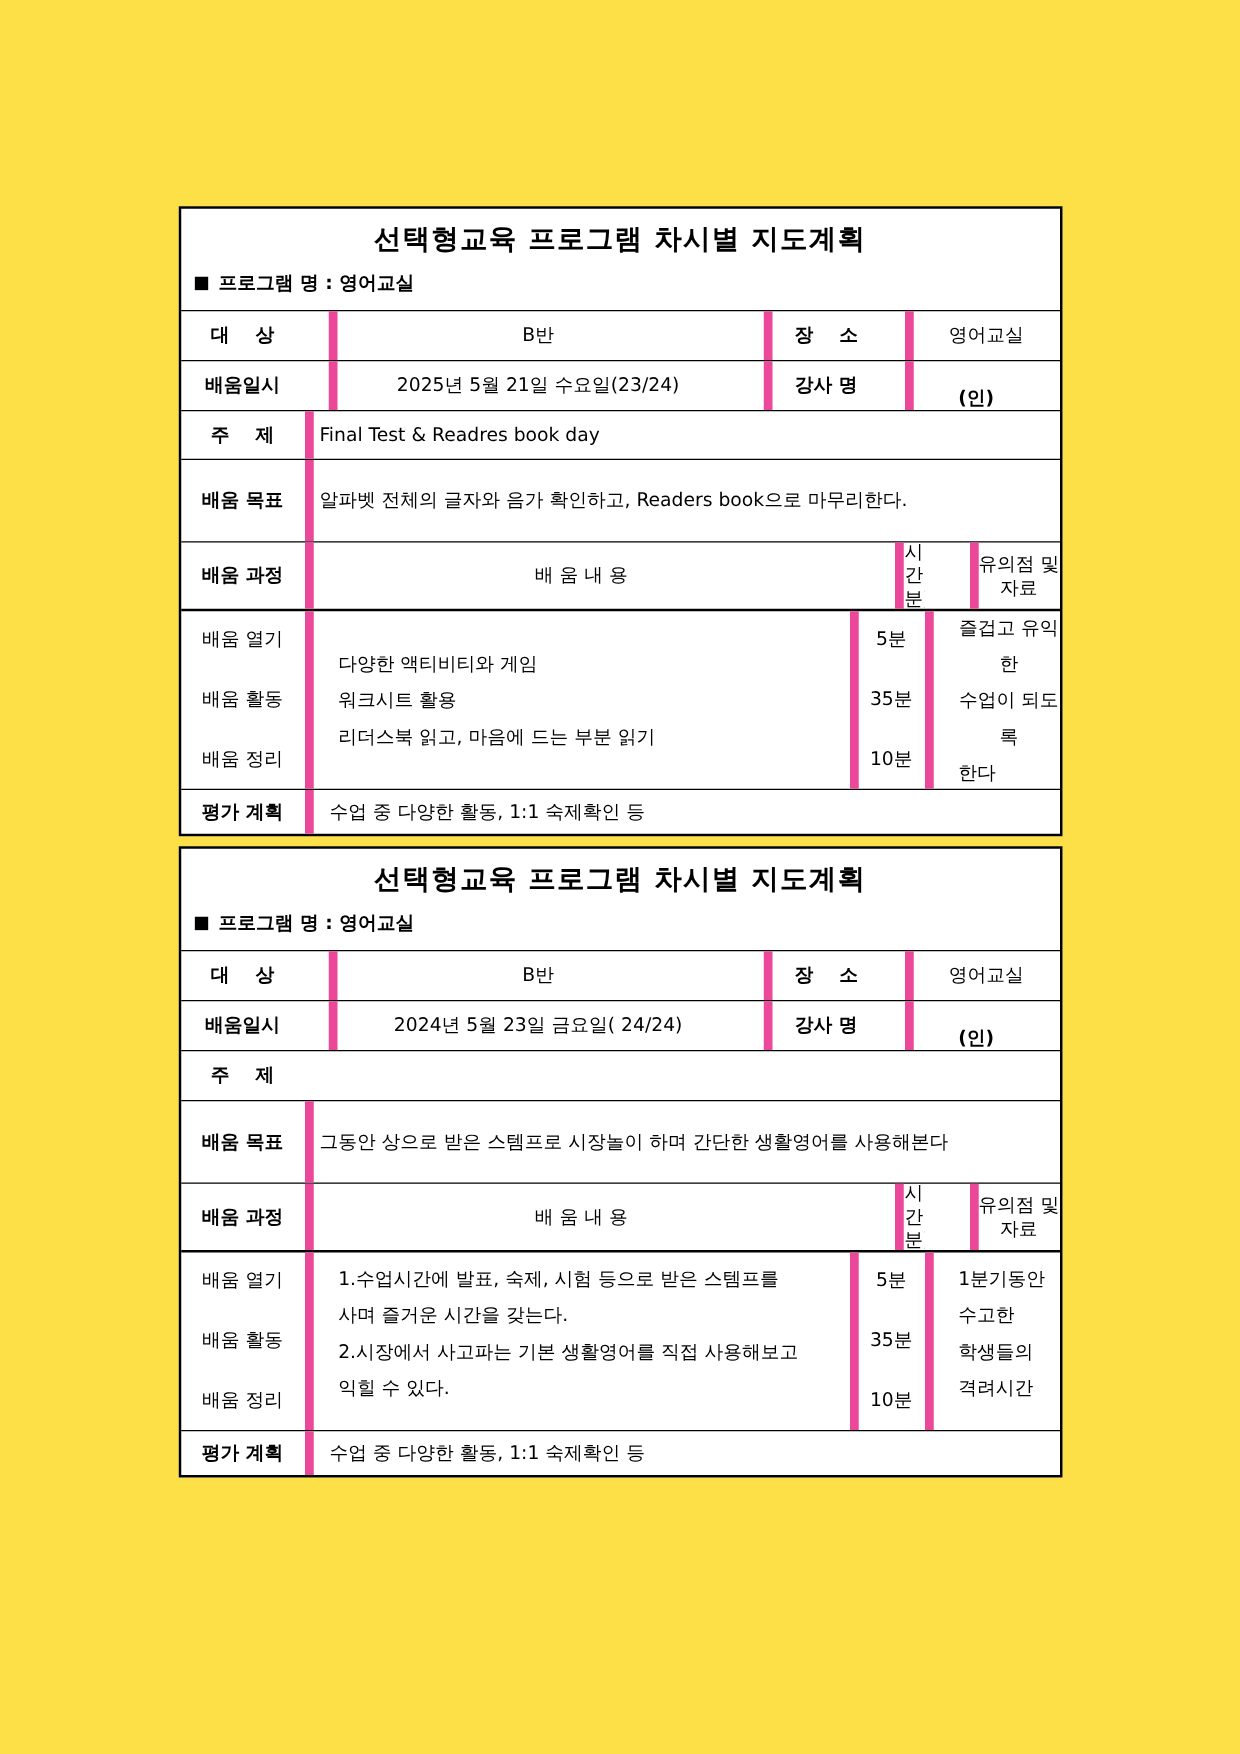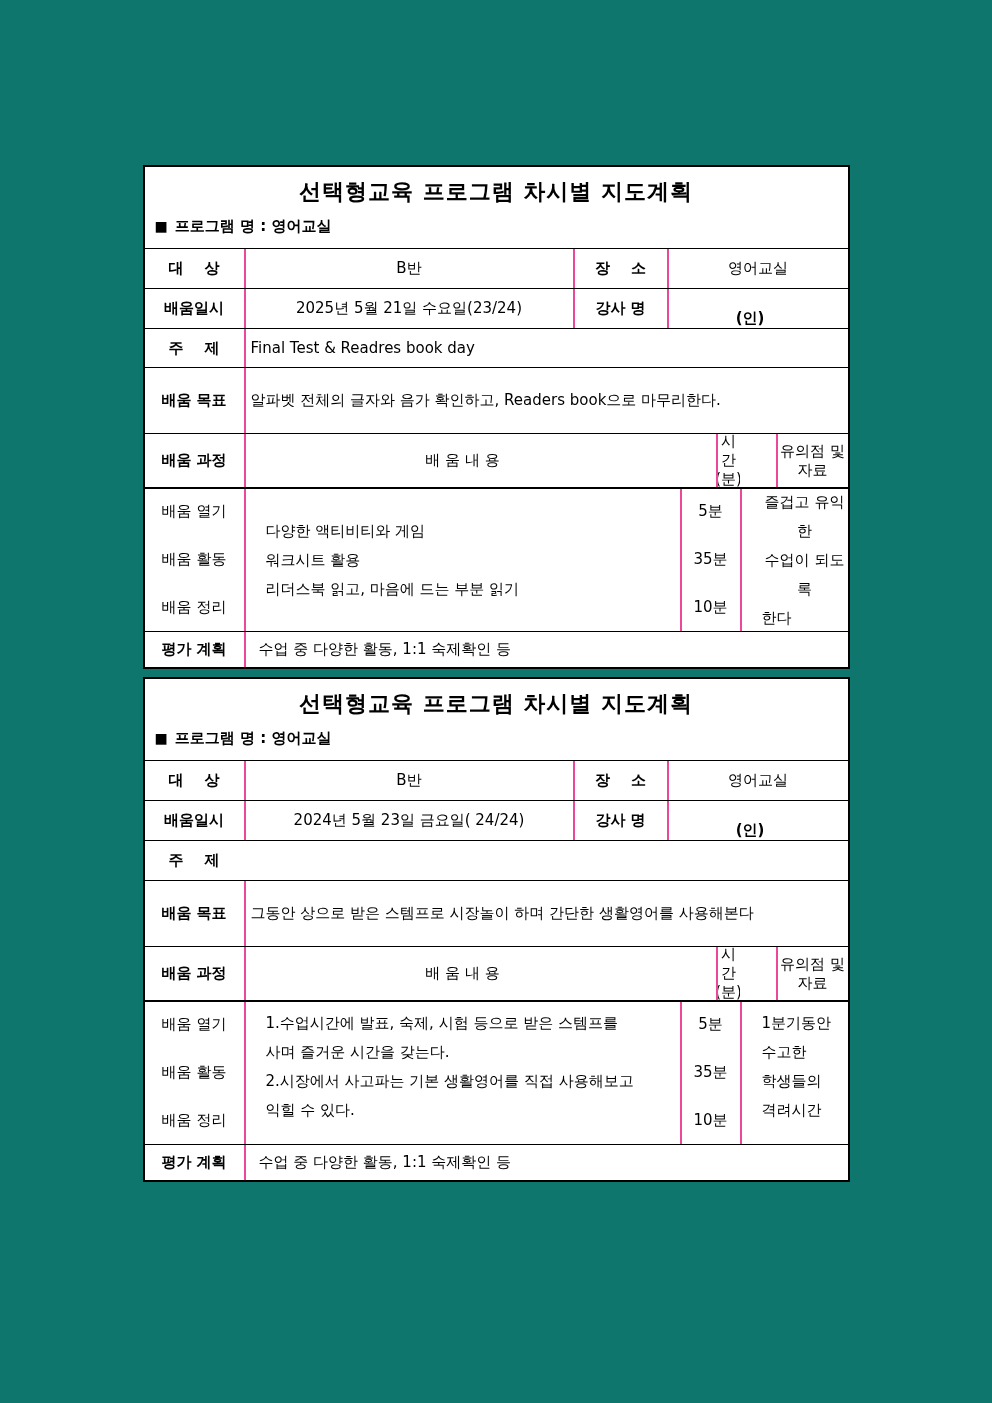--- a/index.html
+++ b/index.html
@@ -2,21 +2,21 @@
 <html><head>
 <meta charset="utf-8">
 <style>
   * { margin: 0; padding: 0; box-sizing: border-box; }
   html, body { background: #ffffff; }
   body {
     width: 992px; height: 1403px;
     font-family: "DejaVu Sans", "Liberation Sans", sans-serif;
     color: #000000;
   }
-  .page { width: 992px; height: 1403px; background: #0f766e; overflow: hidden; }
+  .page { width: 992px; height: 1403px; background: #fde047; overflow: hidden; }
 
   .sheet {
     width: 707px;
     margin: 0 auto;
     border: 2px solid #000000;
     background: #ffffff;
   }
   .sheet.first { margin-top: 165px; }
   .sheet.second { margin-top: 8px; }
 
@@ -37,35 +37,35 @@
     align-items: center;
     gap: 7px;
   }
   .sq { font-size: 14px; line-height: 15px; }
 
   
   .row { display: grid; border-top: 1px solid #000000; }
   .r-info  { grid-template-columns: 99px 329px 94px 1fr; }
   .r-wide  { grid-template-columns: 99px 1fr; }
   .r-proc  { grid-template-columns: 99px 436px 60px 1fr; }
-  .row > .cell { border-left: 2px solid #ec4899; }
+  .row > .cell { border-left: 7px solid #ec4899; }
   .row > .cell:first-child { border-left: none; }
 
   .cell {
     display: flex;
     align-items: center;
     font-size: 15px;
     overflow: hidden;
   }
   .head { justify-content: center; font-weight: bold; white-space: pre; }
   .center { justify-content: center; }
   .left { justify-content: flex-start; padding-left: 5px; }
   .left-pad { justify-content: flex-start; padding-left: 13px; }
 
-  .h40 { height: 40px; }
+  .h40 { height: 40px; gap: 19px; }
   .h39 { height: 39px; }
   .h66 { height: 66px; }
   .h54 { height: 54px; }
 
   .sign-cell { justify-content: flex-end; padding-right: 16px; gap: 22px; flex-direction: column; }
   .seal { font-weight: bold; }
 
   .two-line { flex-direction: column; justify-content: center; line-height: 19px; text-align: center; margin-left: 36px; }
 
   

